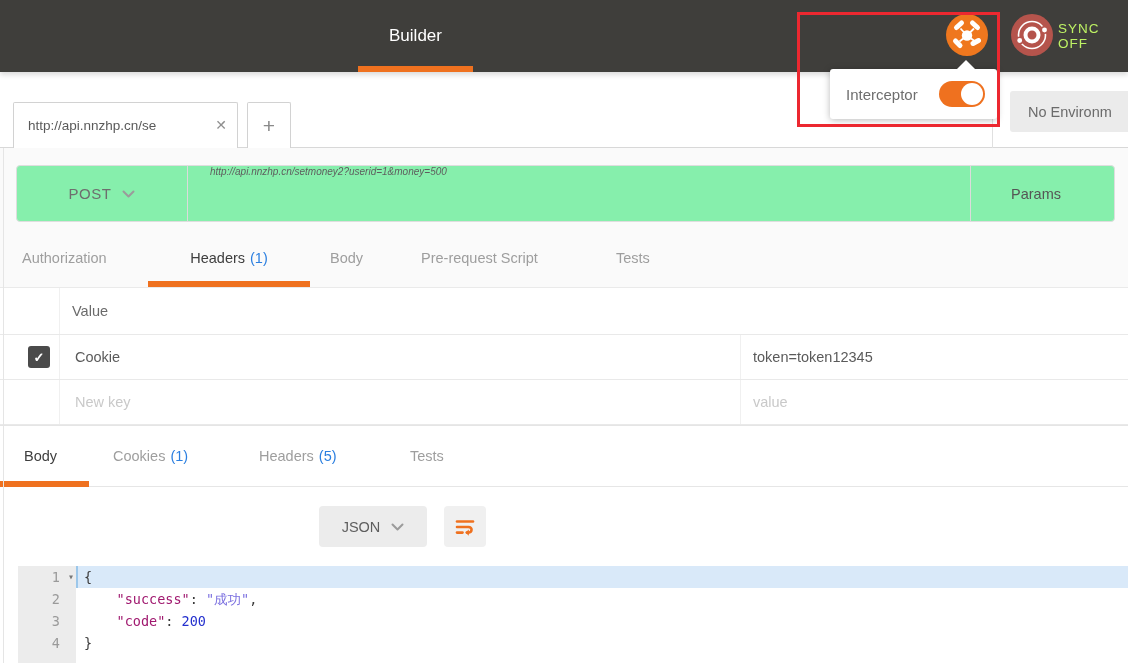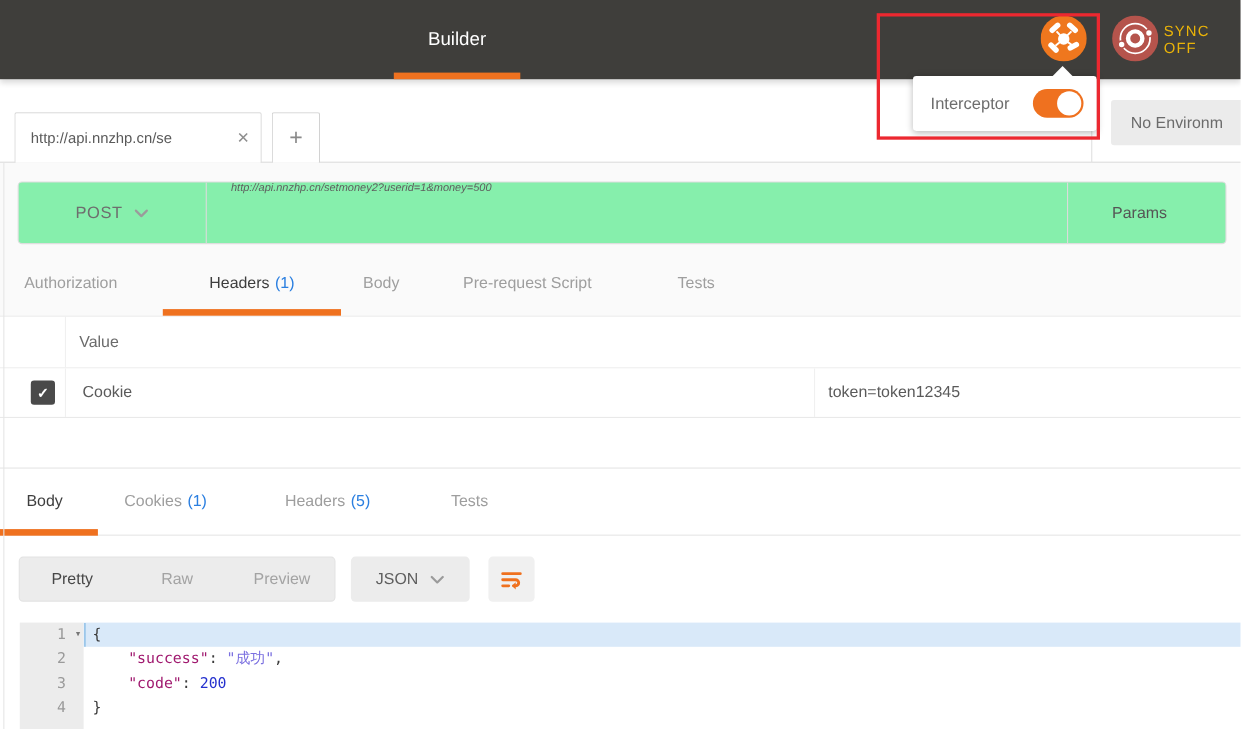--- a/index.html
+++ b/index.html
@@ -14,21 +14,21 @@
                  display:flex; align-items:center; justify-content:center;
                  color:#fff; font-size:17px; cursor:pointer; }
   .nav-builder::after { content:""; position:absolute; left:0; right:0; bottom:0; height:6px; background:#EF711F; }
   .nav-team { position:absolute; left:497px; top:0; height:72px; display:flex; align-items:center;
               color:#8F8D8A; font-size:17px; cursor:pointer; }
   .hdr-iconbtn { position:absolute; top:14px; width:42px; height:42px; border-radius:50%; cursor:pointer; }
   .hdr-iconbtn svg { display:block; }
   .btn-interceptor { left:946px; }
   .btn-sync { left:1011px; }
   .sync-label { position:absolute; left:1058px; top:0; height:72px; display:flex; align-items:center;
-                color:#eab308; font-size:13.5px; letter-spacing:1px; }
+                color:#bef264; font-size:13.5px; letter-spacing:1px; }
 
   
   .popover { position:absolute; left:830px; top:69px; width:167px; height:50px; background:#fff;
              border-radius:3px; box-shadow:0 1px 7px rgba(0,0,0,.28); z-index:30;
              display:flex; align-items:center; }
   .popover::before { content:""; position:absolute; top:-9px; left:127px; width:0; height:0;
                      border-left:9px solid transparent; border-right:9px solid transparent;
                      border-bottom:9px solid #fff; }
   .popover-label { margin-left:16px; font-size:15px; color:#6E6E6E; }
   .toggle { position:absolute; right:12px; top:12px; width:46px; height:26px; border-radius:13px;
@@ -237,20 +237,29 @@
           <span>✓</span>
         </div>
       </div>
       <div class="cell-key">
         <span class="kv-text">Cookie</span>
       </div>
       <div class="cell-value">
         <span class="kv-text">token=token12345</span>
       </div>
     </div>
+    <div class="kv-row data">
+      <div class="cell-check"></div>
+      <div class="cell-key">
+        <span class="kv-placeholder">New key</span>
+      </div>
+      <div class="cell-value">
+        <span class="kv-placeholder">value</span>
+      </div>
+    </div>
   </div>
 
   <div class="resp">
     <div class="resp-tabs">
       <div class="stab stab-body">
         <span>Body</span>
       </div>
       <div class="stab-underline"></div>
       <div class="stab stab-cookies">
         <span>Cookies</span>
@@ -258,25 +267,20 @@
       </div>
       <div class="stab stab-headers">
         <span>Headers</span>
         <span class="count">(5)</span>
       </div>
       <div class="stab stab-tests">
         <span>Tests</span>
       </div>
     </div>
 
-    <div class="view-group">
-      <div class="vmode active">Pretty</div>
-      <div class="vmode">Raw</div>
-      <div class="vmode">Preview</div>
-    </div>
 
     <div class="lang-select">
       <span>JSON</span>
       <svg width="13" height="8" viewBox="0 0 13 8">
         <path d="M1.5 1.5 L6.5 6.5 L11.5 1.5" fill="none" stroke="#9B9B9B" stroke-width="2" stroke-linecap="round" stroke-linejoin="round"></path>
       </svg>
     </div>
 
     <div class="wrap-btn">
       <svg width="22" height="22" viewBox="0 0 22 22">

